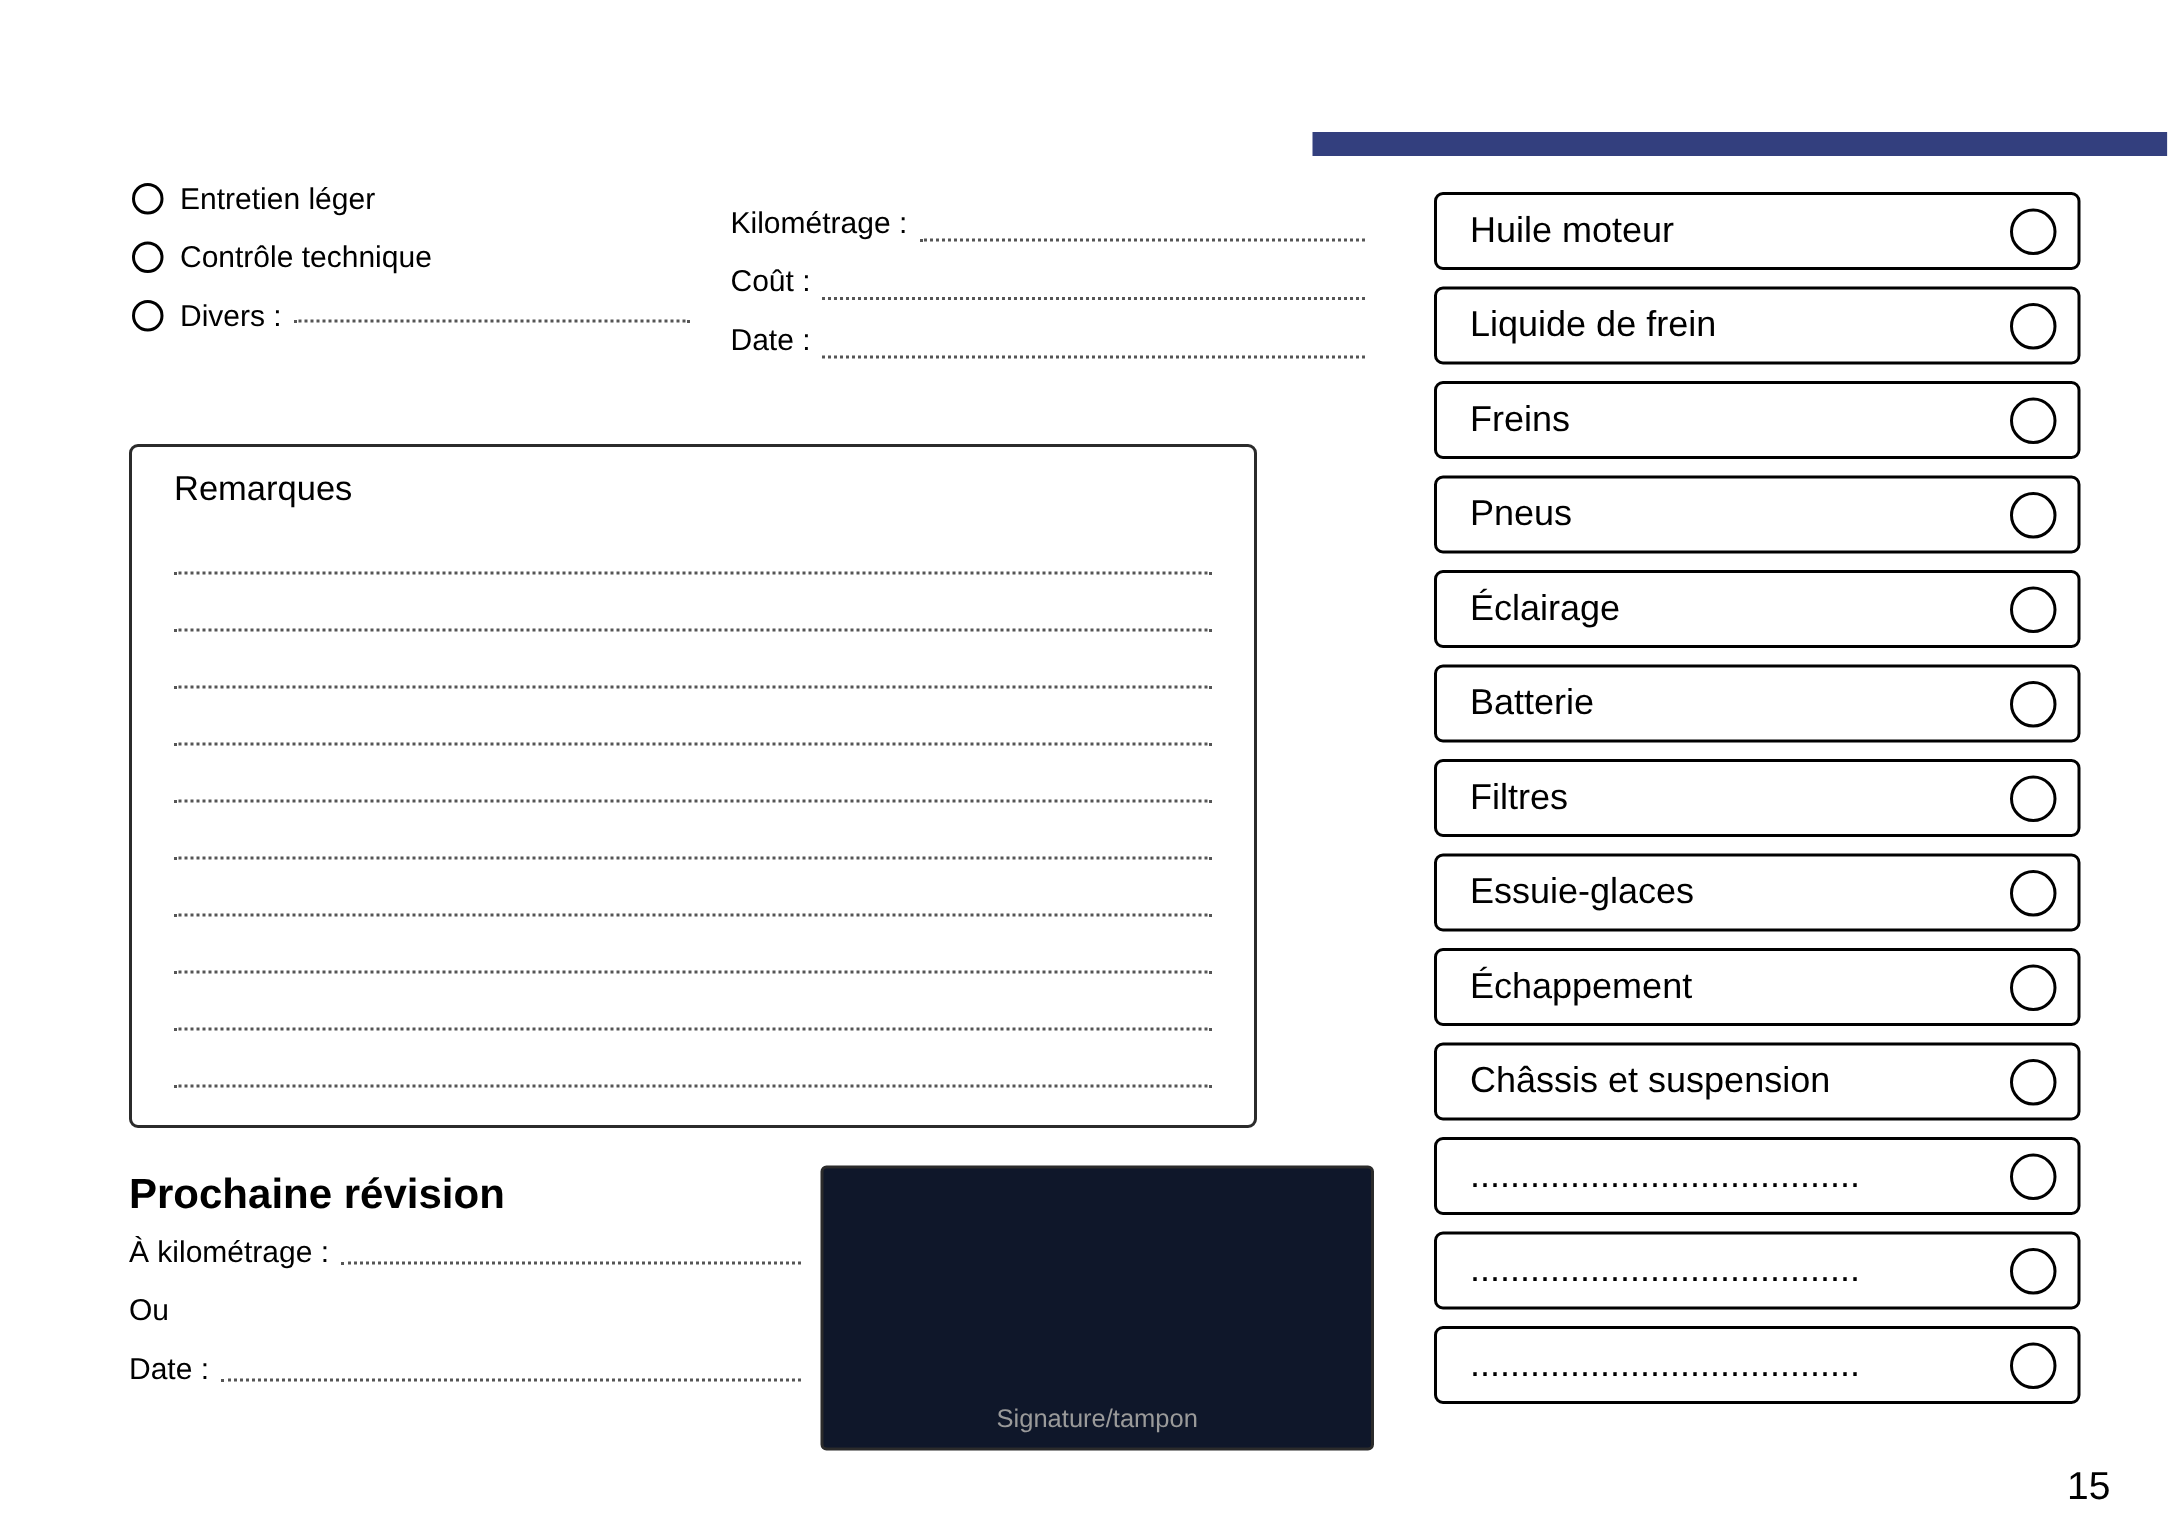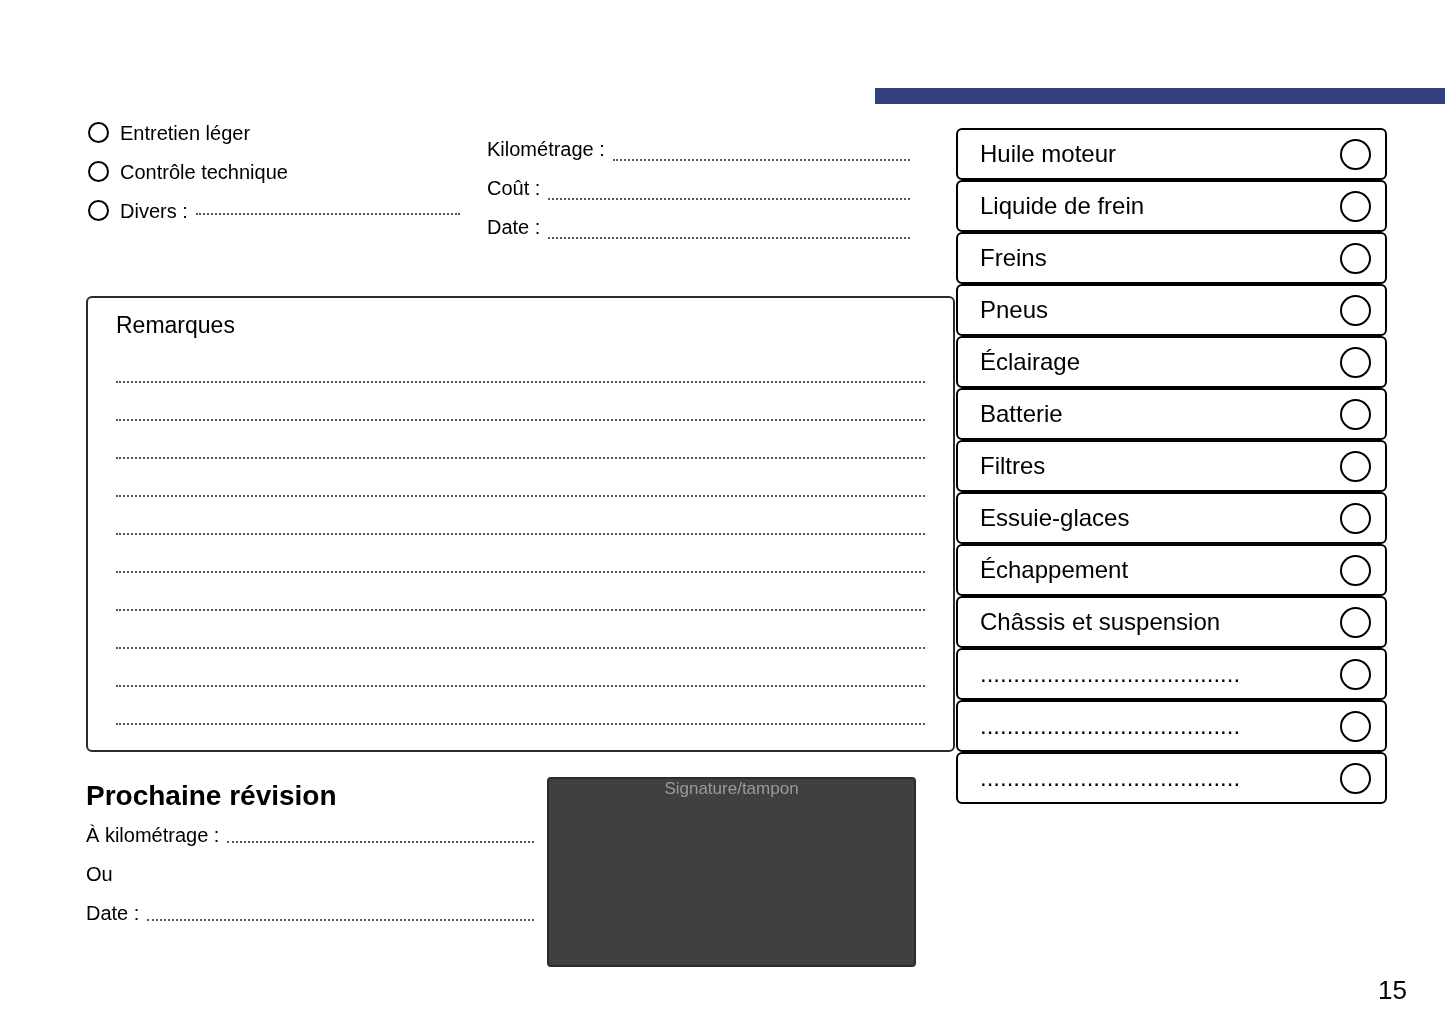--- a/index.html
+++ b/index.html
@@ -14,37 +14,37 @@
   .service-types { position: absolute; left: 88px; top: 122px; width: 372px; }
   .radio-row { display: flex; align-items: flex-start; height: 39px; font-size: 20px; }
   .radio-circle { width: 21px; height: 21px; border: 2.5px solid #000; border-radius: 50%; flex: 0 0 auto; margin-right: 11px; background: #fff; }
 
   
   .invoice-fields { position: absolute; left: 487px; top: 122px; width: 423px; }
   .field-row { display: flex; align-items: flex-end; height: 39px; font-size: 20px; }
   .dotfill { flex: 1 1 auto; margin-left: 8px; border-bottom: 2px dotted #555; height: 15px; min-width: 30px; }
 
   
-  .remarks-box { position: absolute; left: 86px; top: 296px; width: 869px; height: 456px; border: 2px solid #2b2b2b; border-radius: 6px; background: #fff; }
+  .remarks-box { position: absolute; left: 86px; top: 296px; width: 752px; height: 456px; border: 2px solid #2b2b2b; border-radius: 6px; background: #fff; }
   .remarks-title { margin: 14px 0 6px 28px; font-size: 23px; }
   .remarks-lines { margin: 0 28px; }
   .remark-line { height: 38px; border-bottom: 2px dotted #555; }
 
   
   .next-service { position: absolute; left: 86px; top: 776px; width: 448px; }
   .next-title { font-size: 28px; font-weight: bold; height: 40px; display: flex; align-items: center; text-align: center; }
   .next-row { display: flex; align-items: center; height: 39px; font-size: 20px; }
 
   
-  .signature-box { position: absolute; left: 547px; top: 777px; width: 369px; height: 190px; border: 2px solid #2b2b2b; border-radius: 4px; display: flex; justify-content: center; background: #404040; }
+  .signature-box { position: absolute; left: 547px; top: 777px; width: 369px; height: 190px; border: 2px solid #2b2b2b; border-radius: 4px; display: flex; align-items: flex-end; justify-content: center; background: #0f172a; }
   .signature-label { color: #9a9a9a; font-size: 17px; margin-bottom: 9px; }
 
   
   .checklist { position: absolute; left: 956px; top: 128px; width: 431px; }
-  .check-item { height: 52px; border: 2px solid #000; border-radius: 6px; background: #fff;
+  .check-item { height: 52px; margin-bottom: 11px; border: 2px solid #000; border-radius: 6px; background: #fff;
                 display: flex; align-items: center; justify-content: space-between; padding: 0 14px 0 22px; font-size: 24px; }
   .check-label { white-space: nowrap; overflow: hidden; }
   .check-circle { width: 31px; height: 31px; border: 2px solid #000; border-radius: 50%; flex: 0 0 auto; background: #fff; }
 
   .page-number { position: absolute; right: 38px; bottom: 12px; font-size: 26px; }
 </style>
 </head>
 <body>
 
 <div class="page">

